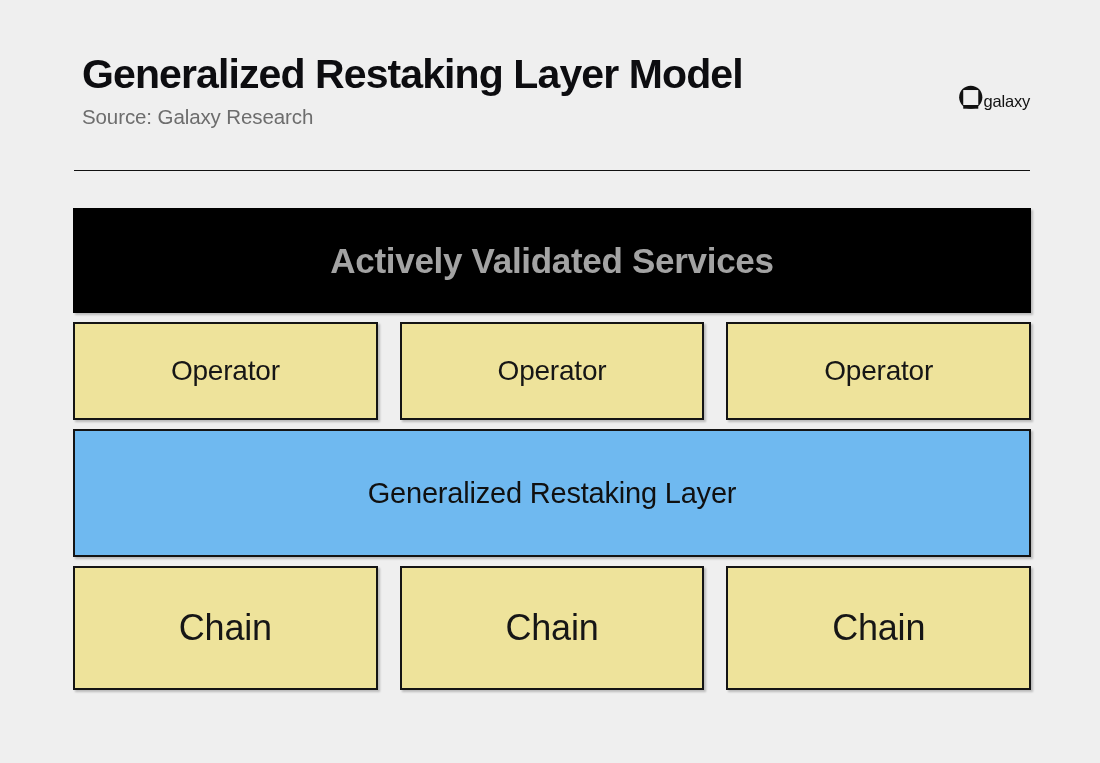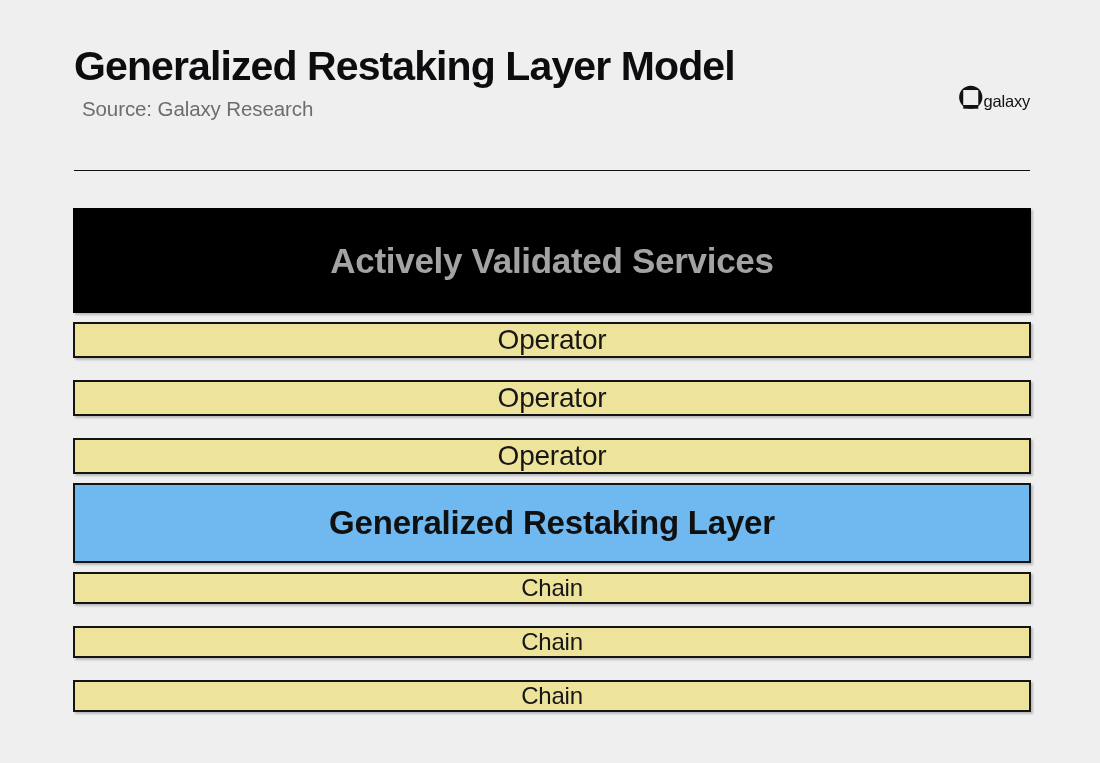--- a/index.html
+++ b/index.html
@@ -36,21 +36,21 @@
     top: 0;
     width: 830px;
   }
 
   .page-title {
     font-size: 41px;
     font-weight: bold;
     color: #0d0d10;
     letter-spacing: -0.9px;
     line-height: 1.08;
-    margin: 0;
+    margin: 8px;
     white-space: nowrap;
   }
 
   .page-subtitle {
     margin: 9px 0 0 8px;
     font-size: 20.5px;
     font-weight: normal;
     color: #6d6d6d;
     letter-spacing: -0.1px;
     line-height: 1.2;
@@ -106,21 +106,20 @@
     width: 100%;
     box-sizing: border-box;
   }
 
   .row + .row {
     margin-top: 9px;
   }
 
   .row-split {
     gap: 22px;
-    flex-direction: column;
   }
 
   .node {
     box-sizing: border-box;
     border: 2.5px solid #141414;
     display: flex;
     align-items: center;
     justify-content: center;
     text-align: center;
     box-shadow: 1.5px 2px 2px rgba(0, 0, 0, 0.22);
@@ -142,34 +141,34 @@
     height: 98px;
     background: #eee39b;
     color: #161616;
     font-size: 28px;
     font-weight: normal;
     letter-spacing: -0.2px;
   }
 
   .node-grl {
     width: 100%;
-    height: 80px;
+    height: 128px;
     background: #6fb9f0;
     color: #101010;
-    font-size: 33px;
-    font-weight: bold;
+    font-size: 29px;
+    font-weight: normal;
     letter-spacing: -0.2px;
   }
 
   .node-chain {
     flex: 1 1 0;
-    height: 98px;
+    height: 124px;
     background: #eee39b;
     color: #161616;
-    font-size: 24px;
+    font-size: 36px;
     font-weight: normal;
     letter-spacing: -0.2px;
   }
 </style>
 </head>
 <body>
 
 <div class="page">
 
   <div class="header">

